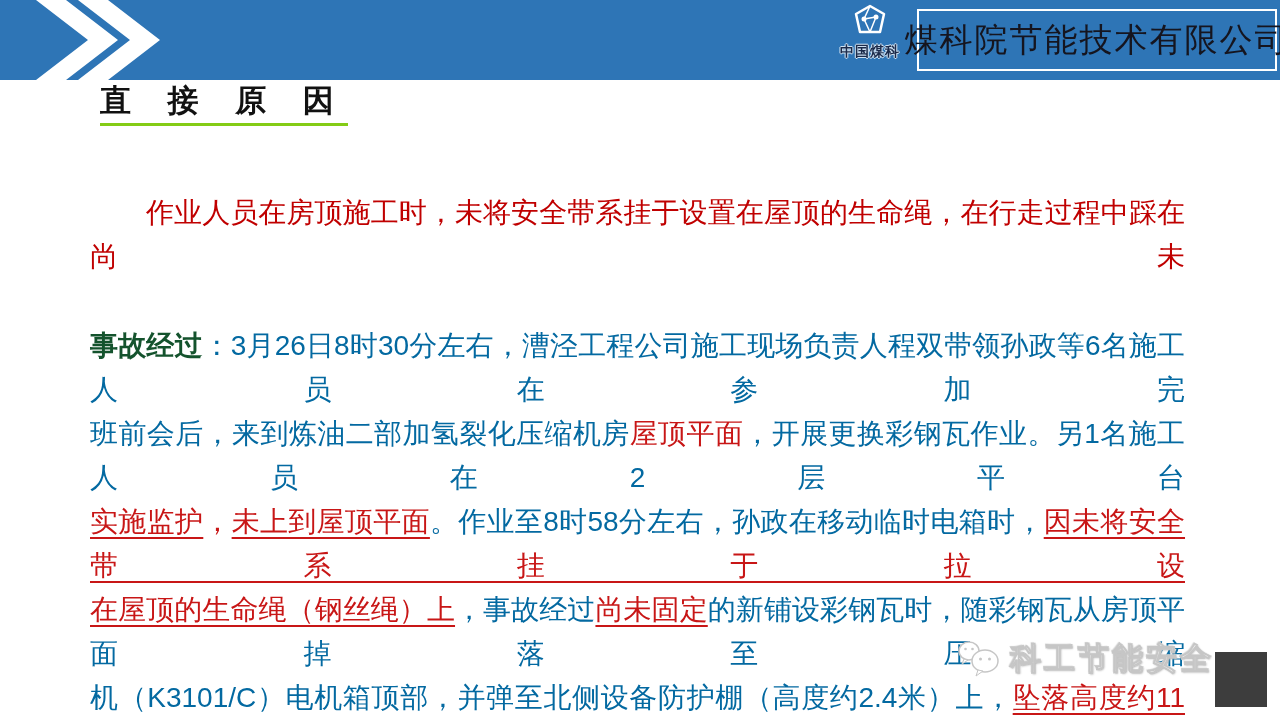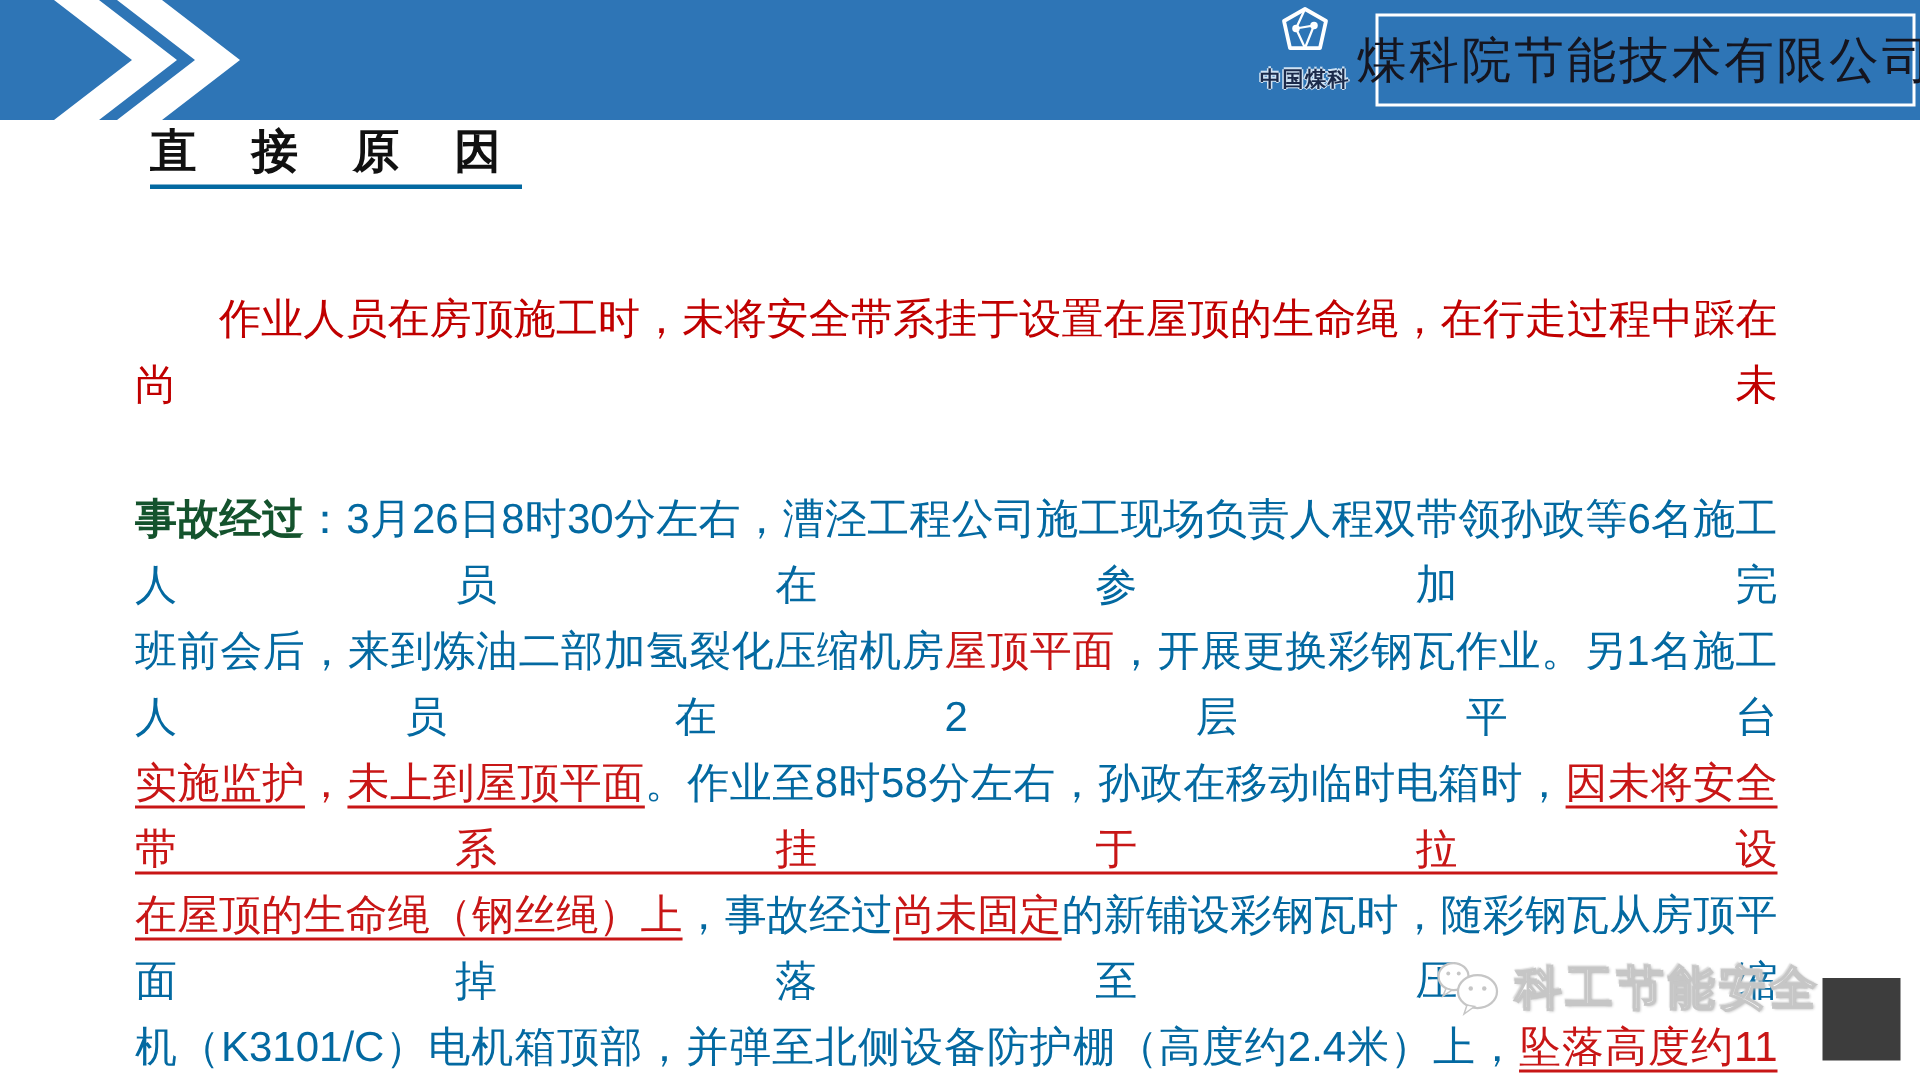--- a/index.html
+++ b/index.html
@@ -12,21 +12,21 @@
   .chevrons { position:absolute; left:0; top:0; }
   .logo { position:absolute; right:372px; top:4px; width:76px; text-align:center; }
   .logo-text { margin-top:1px; font-size:14px; font-weight:bold; color:#1b2a4a; letter-spacing:1px;
                text-shadow:-1px 0 #cfe2f3, 1px 0 #cfe2f3, 0 -1px #cfe2f3, 0 1px #cfe2f3; }
   .company-box { position:absolute; right:3px; top:9px; width:360px; height:62px;
                  border:2px solid #ffffff; display:flex; align-items:center; justify-content:center;
                  color:#15151f; font-size:33px; letter-spacing:2px; white-space:nowrap;margin-left:28px; }
 
   
   .title { position:absolute; left:100px; top:84px; margin:0; font-size:31px; font-weight:bold;
-           color:#111; letter-spacing:14px; border-bottom:3px solid #0369a1; padding-bottom:5px;
+           color:#111; letter-spacing:14px; border-bottom:3px solid #84cc16; padding-bottom:5px;
            line-height:1.1; }
 
   
   .content { position:absolute; left:90px; top:148px; width:1095px; font-size:28px; line-height:44px; }
   .para { margin:0; }
   .para.gap-after { margin-bottom:45px; }
   .line { text-align:justify; text-align-last:justify; text-justify:inter-ideograph; }
   .line.last { text-align-last:left; }
   .line.ind { text-indent:2em;margin-top:43px; }
   .run-k  { color:#0369a1; }

